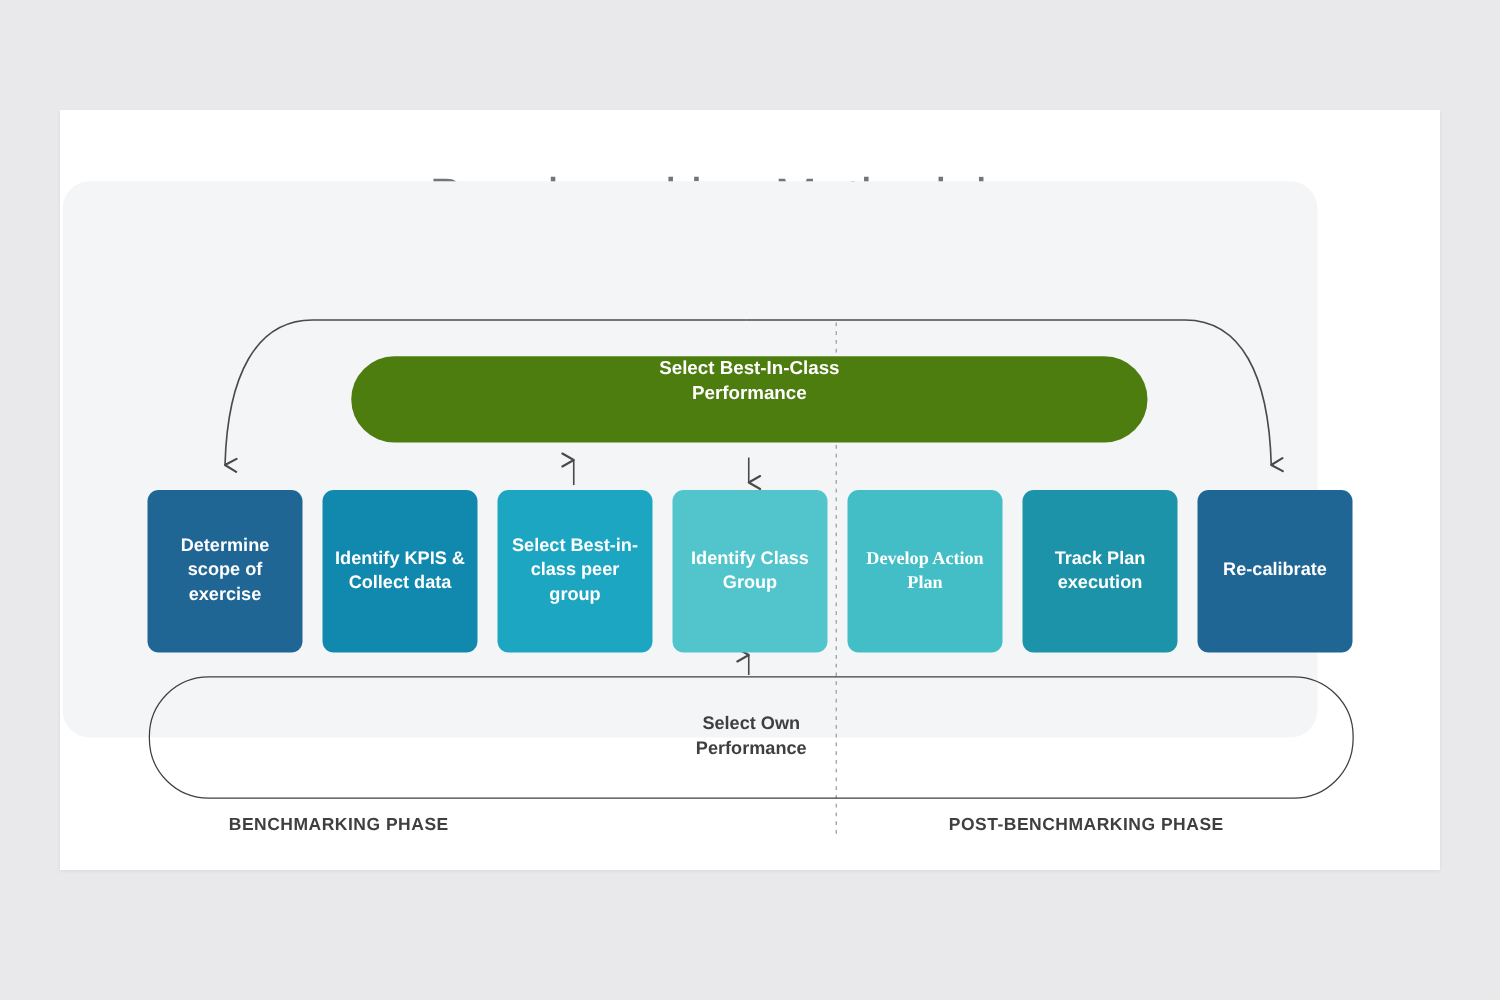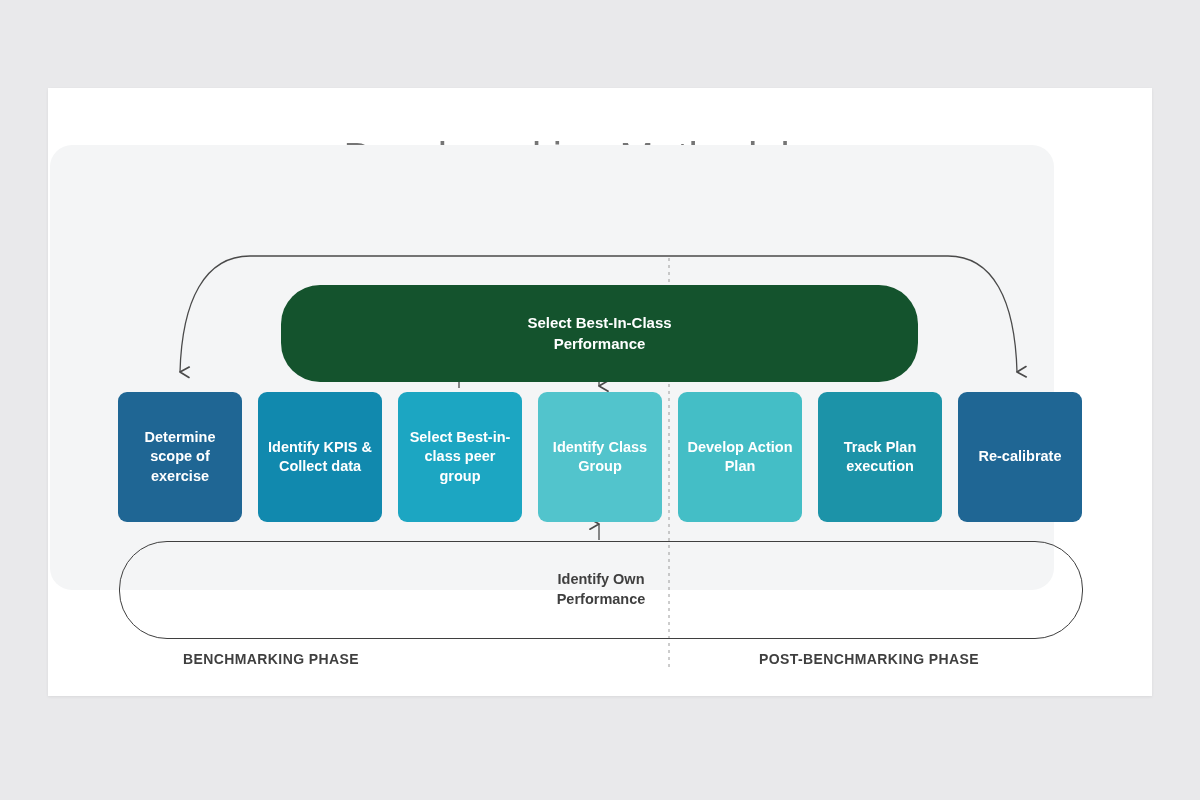--- a/index.html
+++ b/index.html
@@ -58,25 +58,24 @@
     top: 0;
     width: 1200px;
     height: 800px;
     pointer-events: none;
   }
   .gray-pill {
     position: absolute;
     left: 281px;
     top: 285px;
     width: 637px;
-    height: 97px;
-    background: #14532d;
+    height: 69px;
+    background: #4d7c0f;
     border-radius: 39px;
     display: flex;
-    align-items: center;
     justify-content: center;
   }
   .gray-pill-label {
     color: #ffffff;
     font-size: 15px;
     font-weight: bold;
     text-align: center;
     line-height: 1.35;
   }
   .boxes {
@@ -178,32 +177,32 @@
   </div>
   <div class="pbox" style="left:280px; background:#1ca6c2;">
     <span>Select Best-in-class peer group</span>
   </div>
   <div class="pbox" style="left:140px; background:#1189ae;">
     <span>Identify KPIS &amp; Collect data</span>
   </div>
   <div class="pbox" style="left:420px; background:#52c4cc;">
     <span>Identify Class Group</span>
   </div>
-  <div class="pbox" style="left:560px; background:#44bec6;">
+  <div class="pbox" style="left:560px; background:#44bec6;font-family:Liberation Serif, serif;">
     <span>Develop Action Plan</span>
   </div>
   <div class="pbox" style="left:700px; background:#1c93a8;">
     <span>Track Plan execution</span>
   </div>
   <div class="pbox" style="left:840px; background:#1f6694;">
     <span>Re-calibrate</span>
   </div>
 </div>
 
 <div class="bottom-pill">
   <div class="bottom-pill-label">
-    <span>Identify Own</span><br>
+    <span>Select Own</span><br>
     <span>Performance</span>
   </div>
 </div>
 
 <div class="phase-label phase-left">BENCHMARKING  PHASE</div>
 <div class="phase-label phase-right">POST-BENCHMARKING  PHASE</div>
 
 </body></html>

